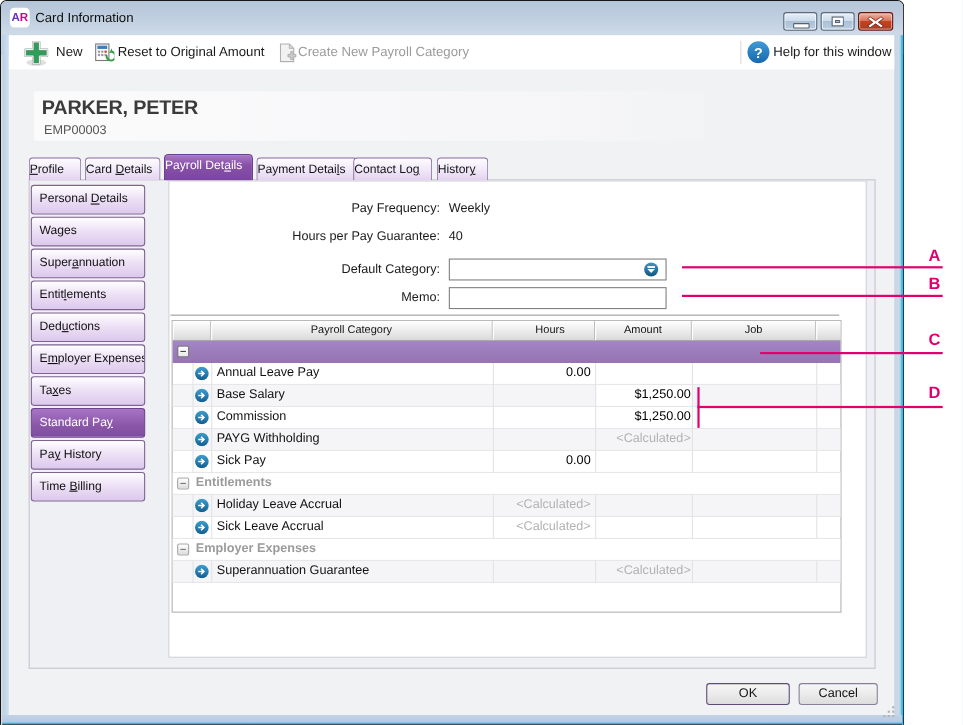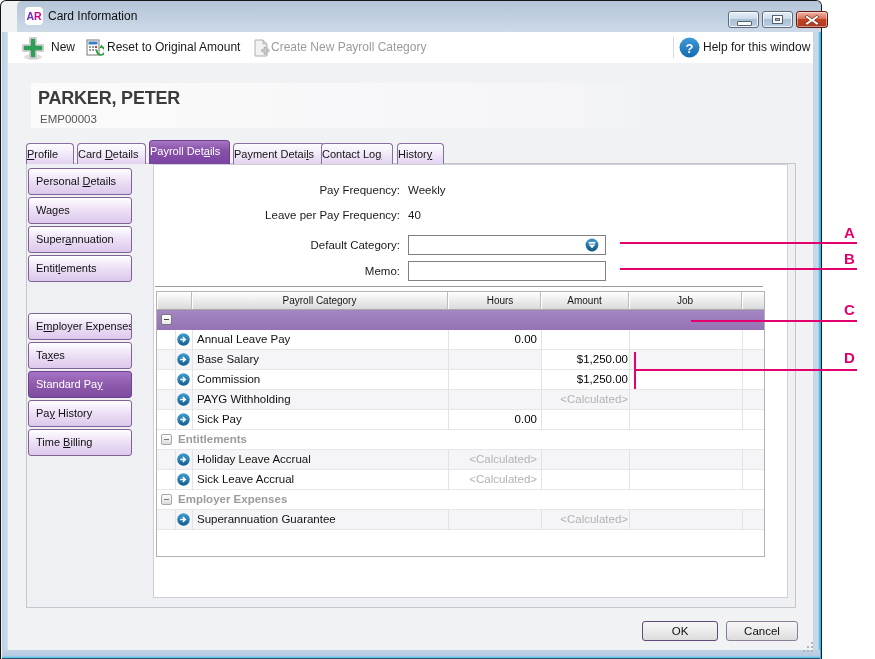--- a/index.html
+++ b/index.html
@@ -1,20 +1,20 @@
 <!DOCTYPE html>
 <html><head>
 <meta charset="utf-8">
 <style>
 html,body{margin:0;padding:0;}
 body{width:875px;height:659px;background:#fff;font-family:"Liberation Sans",sans-serif;position:relative;overflow:hidden;}
 .abs{position:absolute;}
 
 #win{position:absolute;left:0;top:0;width:822px;height:659px;border:1px solid #161616;border-bottom:none;border-radius:6px 6px 0 0;box-sizing:border-box;background:#f1f2f4;}
-#titlebar{position:absolute;left:16px;top:0;right:0;height:49px;background:linear-gradient(to bottom,#b4c5d8 0%,#c3d2e2 40%,#cdd9e7 60%,#c0cfdf 100%);border-radius:5px 5px 0 0;}
+#titlebar{position:absolute;left:0;top:0;right:0;height:49px;background:linear-gradient(to bottom,#b4c5d8 0%,#c3d2e2 40%,#cdd9e7 60%,#c0cfdf 100%);border-radius:5px 5px 0 0;}
 #aricon{position:absolute;left:8px;top:6px;width:18px;height:18px;background:#fff;border-radius:4px;font-size:10.5px;font-weight:bold;text-align:center;line-height:18px;letter-spacing:0;}
 #aricon .a{color:#6b2fc3;}
 #aricon .r{color:#d50087;}
 #wtitle{position:absolute;left:31px;top:0;height:31px;line-height:30px;font-size:12px;color:#101010;}
 .tbtn{position:absolute;top:10px;height:17px;border:1px solid #5e6b7a;border-radius:3px;box-sizing:border-box;background:linear-gradient(to bottom,#e7f0f9 0%,#ccdbeb 45%,#a9c0d6 50%,#bccfe2 100%);box-shadow:inset 0 0 0 1px rgba(255,255,255,.75);}
 #btnmin{left:711px;width:31px;}
 #btnmax{left:745px;width:31px;}
 #btnclose{left:779px;width:32px;border-color:#611c12;background:linear-gradient(to bottom,#eFb5a5 0%,#d9735a 45%,#c2431f 50%,#ad3a21 100%);box-shadow:inset 0 0 0 1px rgba(255,255,255,.45);}
 #minbar{position:absolute;left:8px;top:9px;width:13px;height:3px;background:#fdfdfd;border:1px solid #56616e;border-radius:1px;}
 #maxsq{position:absolute;left:10px;top:4px;width:9px;height:7px;box-sizing:border-box;border:2px solid #fdfdfd;box-shadow:0 0 0 1px #56616e,inset 0 0 0 1px #56616e;background:transparent;}
@@ -148,30 +148,31 @@
   <div class="tab active" style="left:148px;width:81px;">Payroll Det<u>a</u>ils</div>
   <div class="tab" style="left:232px;width:92px;">Payment Detai<u>l</u>s</div>
   <div class="tab" style="left:320px;width:72px;">Contact Lo<u>g</u></div>
   <div class="tab" style="left:396px;width:47px;">Histor<u>y</u></div>
 
   <div id="page"></div>
   <div class="nav" style="top:167px">Personal <u>D</u>etails</div>
   <div class="nav" style="top:196px">Wa<u>g</u>es</div>
   <div class="nav" style="top:225px">Super<u>a</u>nnuation</div>
   <div class="nav" style="top:254px">Entit<u>l</u>ements</div>
+  <div class="nav" style="top:283px">Ded<u>u</u>ctions</div>
   <div class="nav" style="top:312px">E<u>m</u>ployer Expenses</div>
   <div class="nav" style="top:341px">Ta<u>x</u>es</div>
   <div class="nav sel" style="top:370px">Standard Pa<u>y</u></div>
   <div class="nav" style="top:399px">Pa<u>y</u> History</div>
   <div class="nav" style="top:428px">Time <u>B</u>illing</div>
 
   <div id="panel"></div>
   <div class="flabel" style="top:183px">Pay Frequency:</div>
   <div class="fval" style="top:183px">Weekly</div>
-  <div class="flabel" style="top:208px">Leave per Pay Frequency:</div>
+  <div class="flabel" style="top:208px">Hours per Pay Guarantee:</div>
   <div class="fval" style="top:208px">40</div>
   <div class="flabel" style="top:238px">Default Category:</div>
   <div class="field" style="top:234px"></div>
   <svg class="abs" style="left:584px;top:237px;z-index:3" width="14" height="14" viewBox="0 0 14 14">
     <defs>
         <linearGradient id="cbg" x1="0" y1="0" x2="0" y2="1">
           <stop offset="0" stop-color="#3e95cc"></stop>
           <stop offset="1" stop-color="#11567f"></stop>
         </linearGradient>
       </defs>

